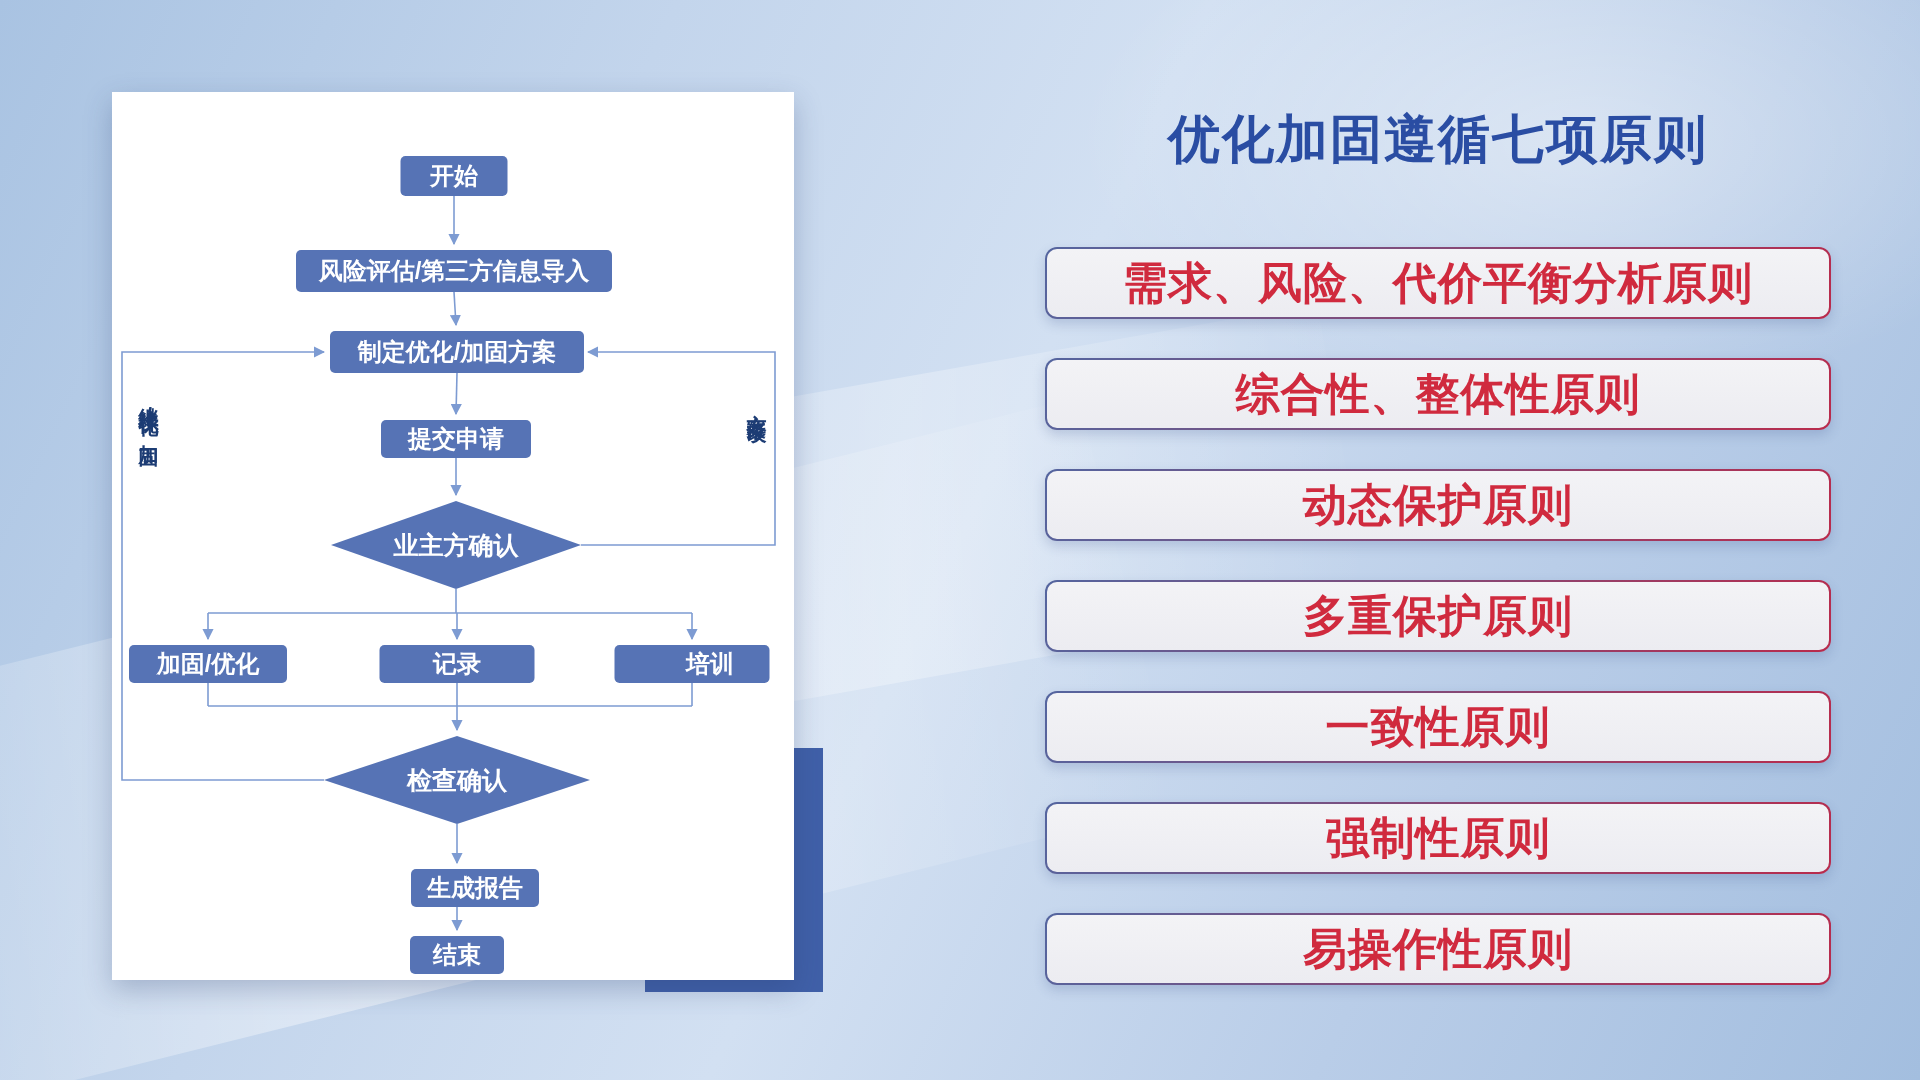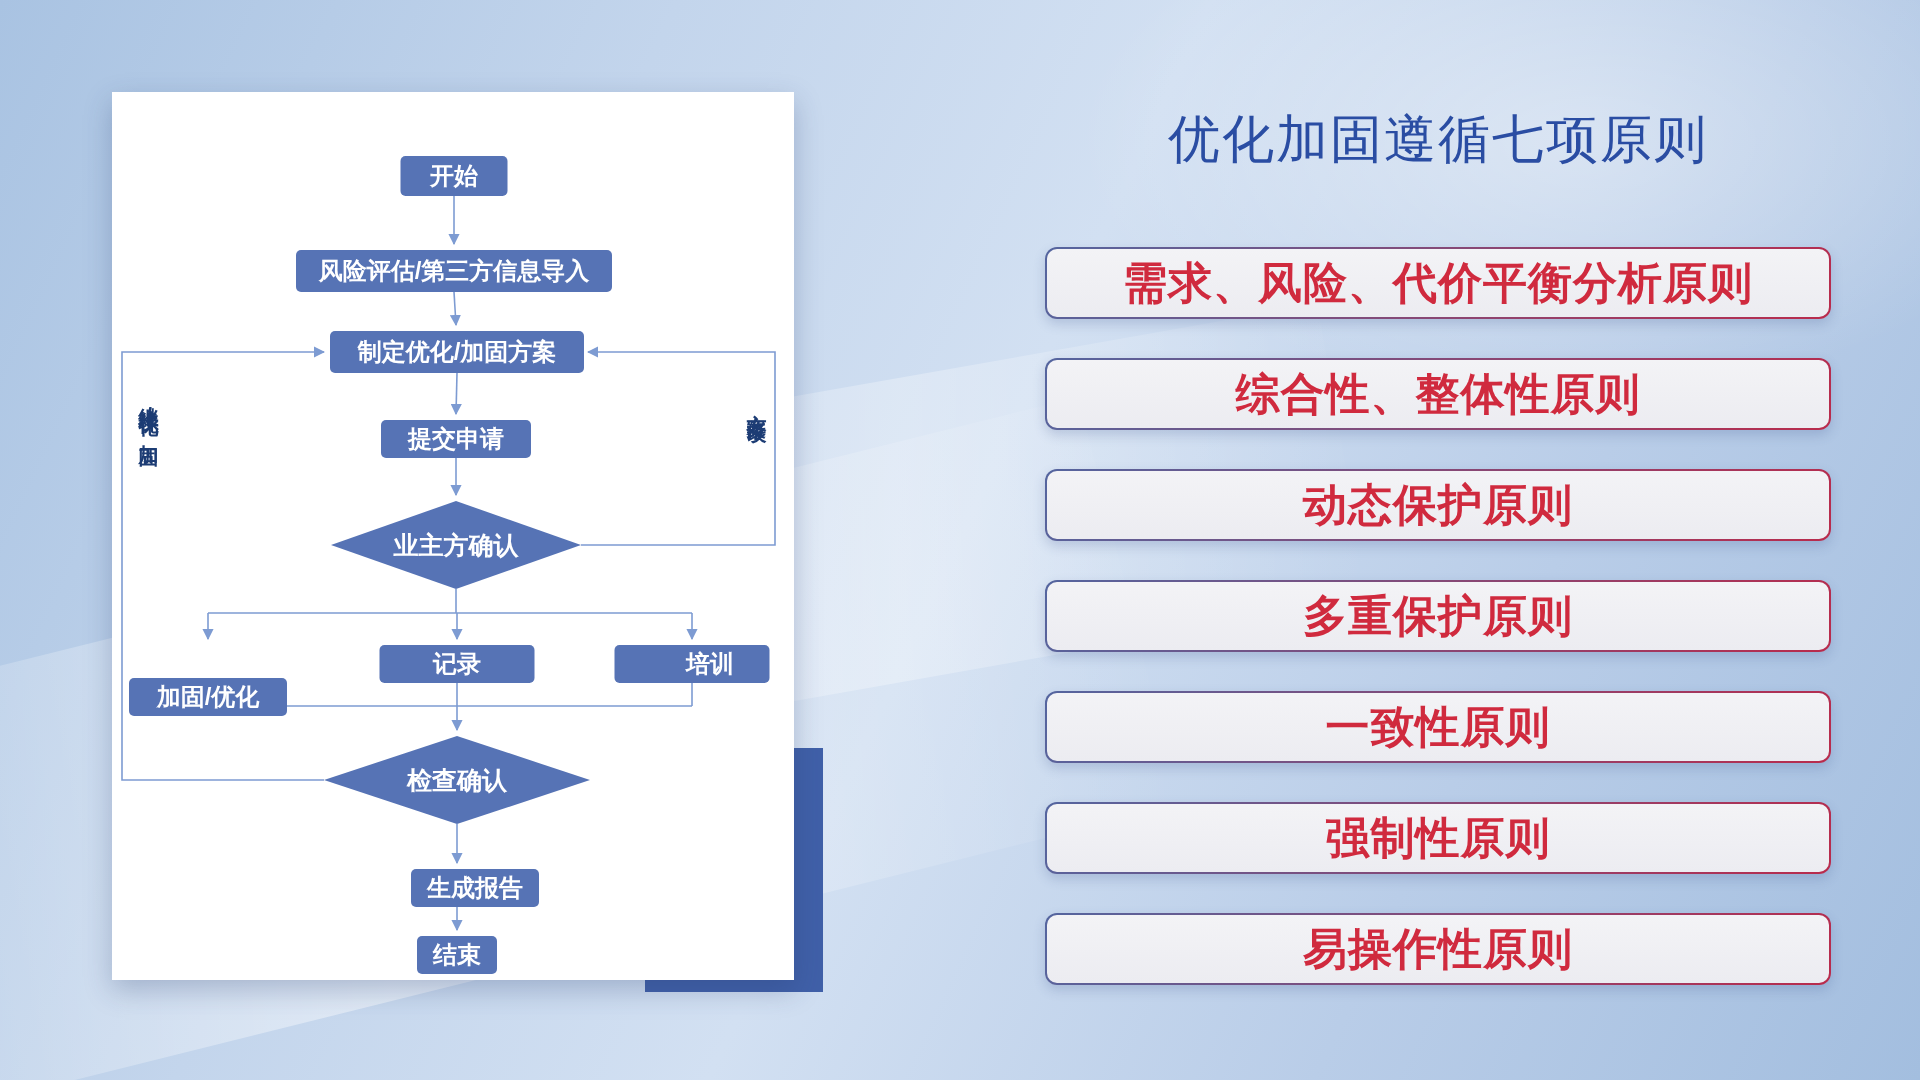--- a/index.html
+++ b/index.html
@@ -59,26 +59,26 @@
   .node { border-radius: 5px; font-size: 24px; }
   .diamond {
     clip-path: polygon(50% 0, 100% 50%, 50% 100%, 0 50%);
     font-size: 25px;
   }
   #n-start     { left: 342px; top:  84px; width: 107px; height: 40px; }
   #n-risk      { left: 342px; top: 179px; width: 316px; height: 42px; }
   #n-plan      { left: 345px; top: 260px; width: 254px; height: 42px; }
   #n-submit    { left: 344px; top: 347px; width: 150px; height: 38px; }
   #n-owner     { left: 344px; top: 453px; width: 250px; height: 88px; }
-  #n-reinforce { left:  96px; top: 572px; width: 158px; height: 38px; margin-top: 33px; }
+  #n-reinforce { left:  96px; top: 572px; width: 158px; height: 38px; }
   #n-record    { left: 345px; top: 572px; width: 155px; height: 38px; }
   #n-training  { left: 580px; top: 572px; width: 155px; height: 38px; padding-left: 36px; }
   #n-check     { left: 345px; top: 688px; width: 266px; height: 88px; }
   #n-report    { left: 363px; top: 796px; width: 128px; height: 38px; text-align: right; }
-  #n-end       { left: 345px; top: 863px; width:  80px; height: 38px; }
+  #n-end       { left: 345px; top: 863px; width:  94px; height: 38px; }
 
   .vlabel {
     position: absolute;
     writing-mode: vertical-rl;
     text-orientation: upright;
     color: #1c3c74;
     font-weight: bold;
     font-size: 20px;
     letter-spacing: 3px;
   }
@@ -86,21 +86,21 @@
   #lbl-right { left: 632px; top: 306px; }
 
   
   .panel {
     position: absolute;
     left: 1045px; top: 105px; width: 786px;
   }
   .panel-title {
     text-align: center;
     font-size: 52px;
-    font-weight: normal;
+    font-weight: bold;
     color: #2a4da3;
     letter-spacing: 2px;
   }
   .principles {
     margin-top: 72px;
     display: flex;
     flex-direction: column;
     gap: 39px;
   }
   .principle {

